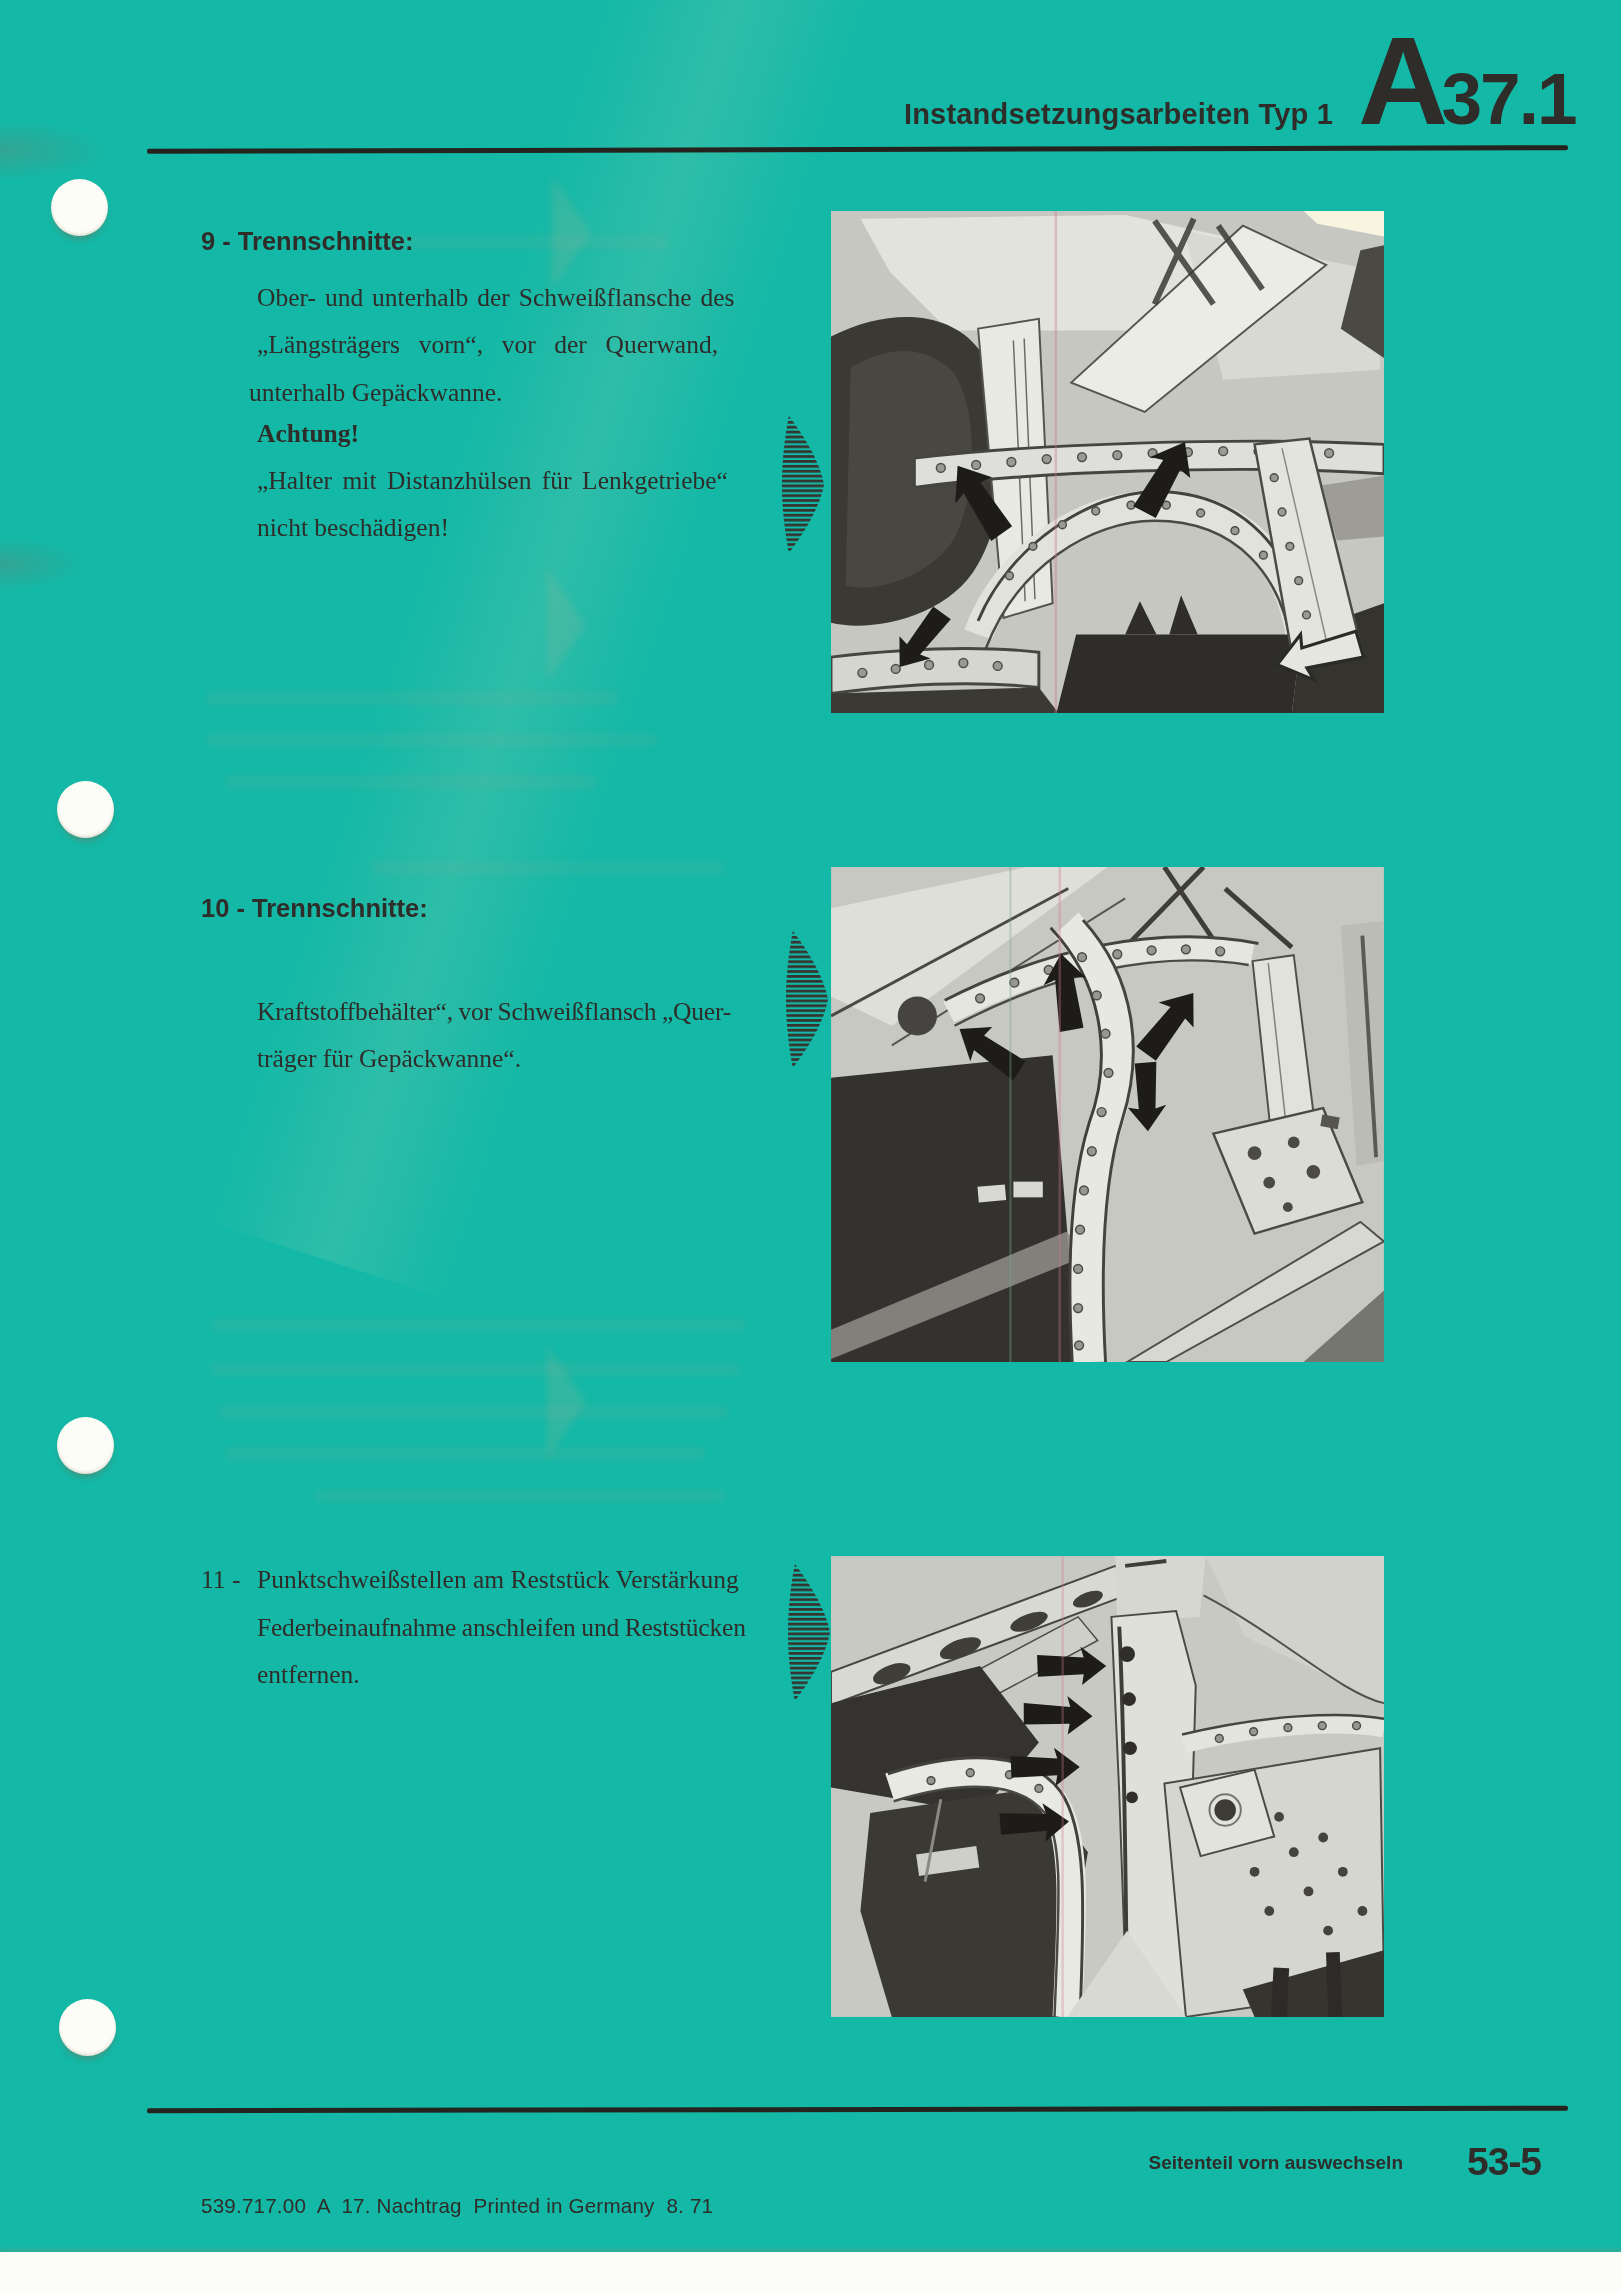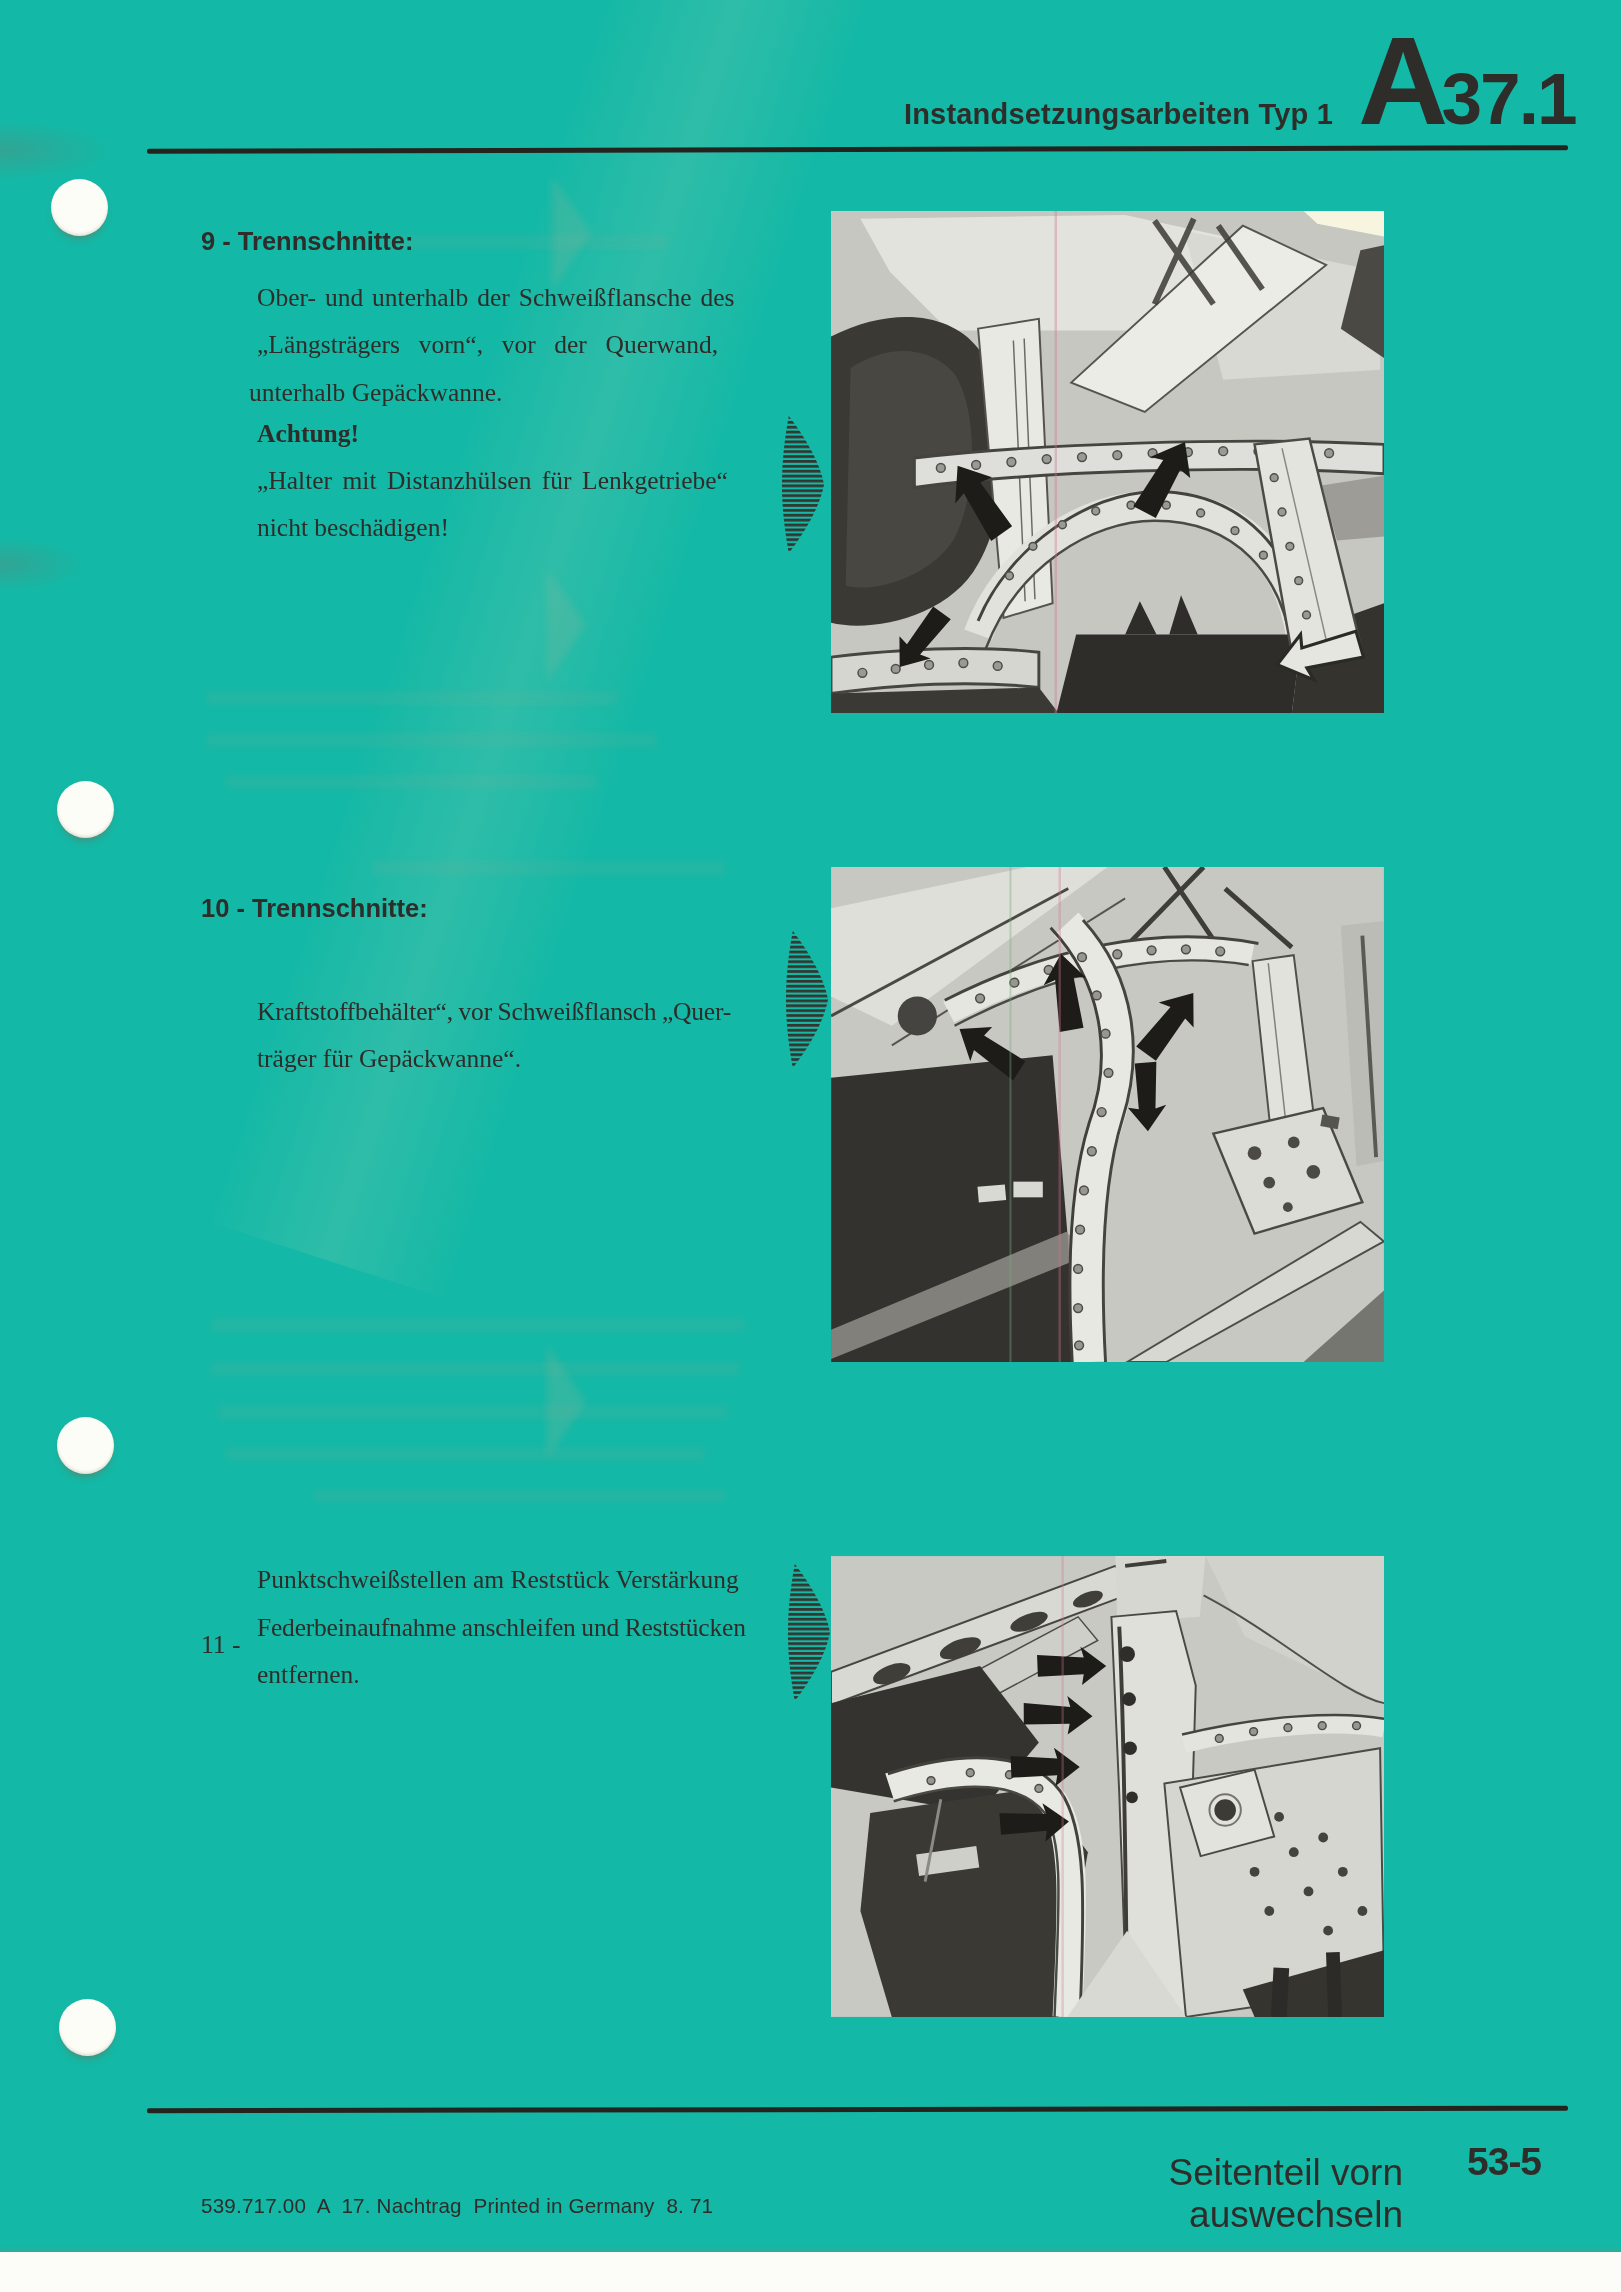--- a/index.html
+++ b/index.html
@@ -35,21 +35,21 @@
   .ghost{background:#9aa88e;opacity:.10;filter:blur(2.9px);border-radius:3.9px;height:13.7px;}
   .ghost-chevron{width:0;height:0;border-left:39px solid rgba(165,180,148,.20);
                  border-top:57px solid transparent;border-bottom:57px solid transparent;filter:blur(3.9px);}
   .curl{background:radial-gradient(ellipse at 0% 50%, rgba(120,118,105,.30), transparent 70%);}
   .bottom-strip{left:0;top:2252px;width:1621px;height:40px;background:#fcfcf8;
                 box-shadow:0 -2.9px 3.9px rgba(140,135,110,.25);}
   .tint-band{left:412px;top:-78px;width:255px;height:1372px;transform:rotate(18deg);
              background:linear-gradient(90deg,transparent,rgba(205,220,185,.14),transparent);}
   
   .ftr-rule{top:2107px;left:147px;width:1421px;transform:rotate(-.1deg);}
-  .ftr-chapter{top:2152px;left:980px;width:423px;text-align:right;font-size:37px;font-weight:400;}
+  .ftr-chapter{top:2152px;left:980px;width:423px;text-align:right;font-size:19px;font-weight:700;}
   .ftr-page{top:2140px;left:1467px;font-size:39px;font-weight:700;letter-spacing:-1px;}
   .ftr-imprint{top:2194px;left:201px;font-size:20.6px;white-space:pre;letter-spacing:0.2px;}
 </style>
 </head>
 <body>
 
 <svg width="0" height="0" style="position:absolute" aria-hidden="true">
   <defs>
     <path id="arrow-up" d="M0,-42 L23,-13 L10,-15 L13,40 L-13,41 L-10,-15 L-23,-11 Z"></path>
     <pattern id="ptr-hatch" width="46" height="5" patternUnits="userSpaceOnUse">
@@ -97,21 +97,21 @@
   <div class="abs bline" style="left:249px;top:369px;">unterhalb Gepäckwanne.</div>
 
   <div class="abs bline bold" style="left:257px;top:410px;">Achtung!</div>
   <div class="abs bline ws-c" style="left:257px;top:457px;">„Halter mit Distanzhülsen für Lenkgetriebe“</div>
   <div class="abs bline" style="left:257px;top:504px;">nicht beschädigen!</div>
 
   <div class="abs step-heading" style="left:201px;top:894px;">10 - Trennschnitte:</div>
   <div class="abs bline ws-d" style="left:257px;top:988px;">Kraftstoffbehälter“, vor Schweißflansch „Quer-</div>
   <div class="abs bline" style="left:257px;top:1035px;">träger für Gepäckwanne“.</div>
 
-  <div class="abs bline" style="left:201px;top:1621px;">11 -</div>
+  <div class="abs bline" style="left:201px;top:1556px;">11 -</div>
   <div class="abs bline" style="left:257px;top:1556px;">Punktschweißstellen am Reststück Verstärkung</div>
   <div class="abs bline ws-d" style="left:257px;top:1604px;">Federbeinaufnahme anschleifen und Reststücken</div>
   <div class="abs bline" style="left:257px;top:1651px;">entfernen.</div>
 
   <svg class="abs pointer" style="left:780px;top:416px;" viewBox="0 0 46 140">
     <use href="#ptr-shape" fill="url(#ptr-hatch)"></use>
   </svg>
   <svg class="abs pointer" style="left:784px;top:931px;" viewBox="0 0 46 140">
     <use href="#ptr-shape" fill="url(#ptr-hatch)"></use>
   </svg>

